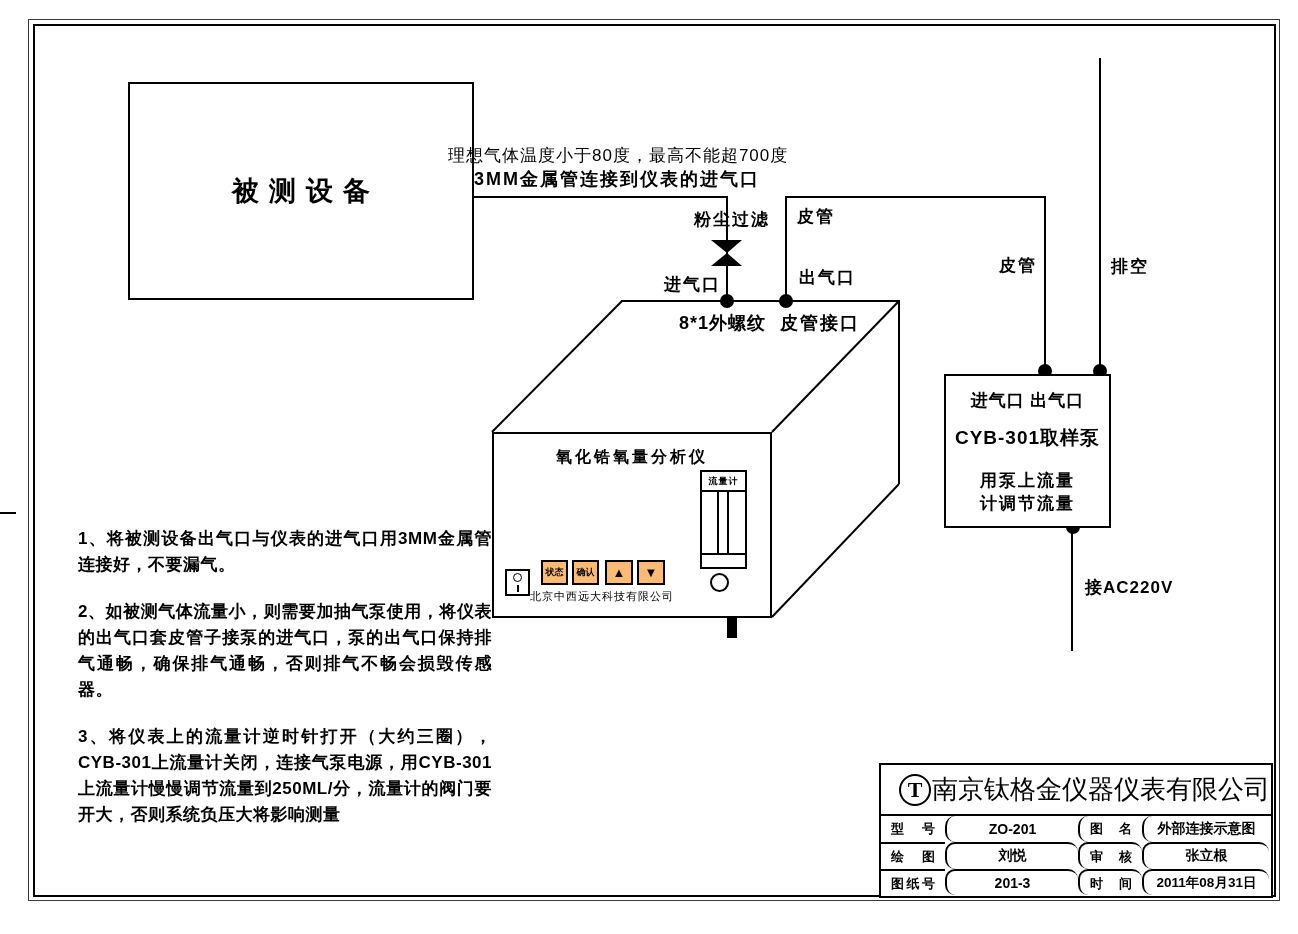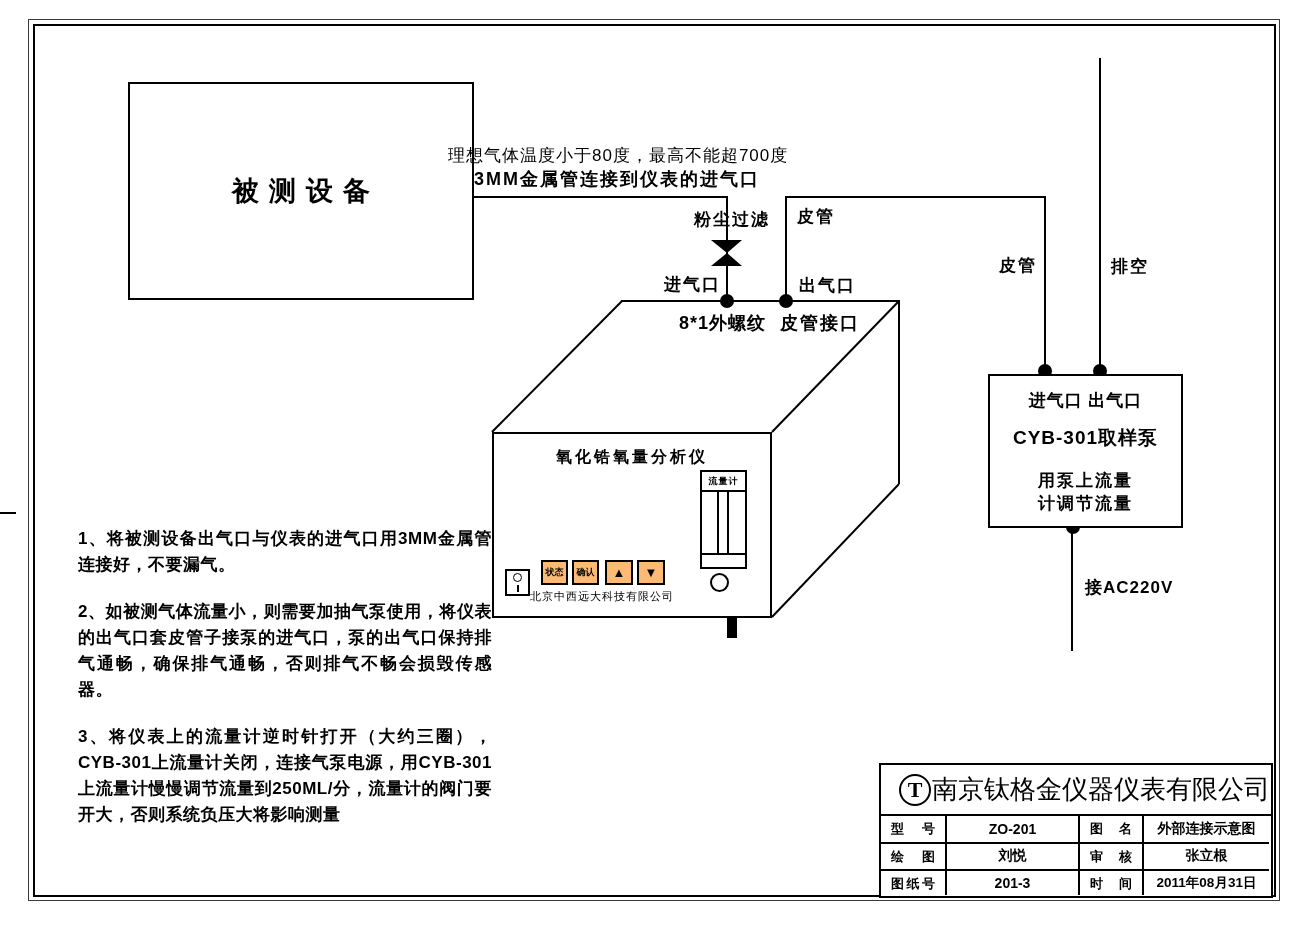--- a/index.html
+++ b/index.html
@@ -29,37 +29,37 @@
   .fm-mid{position:relative;height:63px;border-bottom:2px solid #000;box-sizing:border-box;}
   .fm-mid i{position:absolute;top:0;bottom:0;width:2px;background:#000;}
   .knob{position:absolute;left:216px;top:139px;width:19px;height:19px;border:2px solid #000;border-radius:50%;box-sizing:border-box;}
   .pswitch{position:absolute;left:11px;top:135px;width:25px;height:27px;border:2px solid #000;box-sizing:border-box;display:flex;flex-direction:column;align-items:center;justify-content:space-evenly;}
   .pswitch .o{width:7px;height:7px;border:1.5px solid #000;border-radius:50%;}
   .pswitch .i{width:2px;height:7px;background:#000;}
   .btn{position:absolute;top:126px;height:25px;border:2px solid #000;box-sizing:border-box;display:flex;align-items:center;justify-content:center;font-size:9px;font-weight:bold;background:#fdba74;}
   .btn.tri{font-size:13px;}
   .brand{position:absolute;left:36px;top:155px;font-size:11px;letter-spacing:1px;white-space:nowrap;}
   
-  .pump{left:988px;top:374px;width:195px;height:154px;text-align:center;}
+  .pump{left:944px;top:374px;width:167px;height:154px;text-align:center;}
   .pump .ports{position:absolute;left:0;top:13px;width:100%;font-size:17px;font-weight:bold;letter-spacing:1px;}
   .pump .pname{position:absolute;left:0;top:49px;width:100%;font-size:19px;font-weight:bold;letter-spacing:1px;white-space:nowrap;}
   .pump .pn1{position:absolute;left:0;top:93px;width:100%;font-size:17px;font-weight:bold;letter-spacing:2px;}
   .pump .pn2{position:absolute;left:0;top:116px;width:100%;font-size:17px;font-weight:bold;letter-spacing:2px;}
   
   .instructions{position:absolute;left:78px;top:511px;width:414px;font-size:17px;font-weight:bold;line-height:26px;text-align:justify;text-justify:inter-character;letter-spacing:0.5px;margin-top:15px;}
   .instructions p{margin:0 0 21px 0;}
   
   .tblock{position:absolute;left:879px;top:763px;width:394px;height:135px;border:2px solid #000;box-sizing:border-box;background:#fff;}
   .tb-header{height:51px;border-bottom:2px solid #000;box-sizing:border-box;display:flex;align-items:center;}
   .tb-logo{width:32px;height:32px;border:2px solid #000;border-radius:50%;margin-left:18px;display:flex;align-items:center;justify-content:center;font-family:"Liberation Serif","DejaVu Serif",serif;font-weight:bold;font-size:22px;flex:0 0 auto;box-sizing:border-box;}
   .tb-company{flex:1;text-align:center;font-size:26px;white-space:nowrap;letter-spacing:0px;}
   .tb-grid{display:grid;grid-template-columns:64px 133px 64px 127px;grid-auto-rows:26.3px;}
   .tb-cell{display:flex;align-items:center;justify-content:center;font-size:14px;font-weight:bold;box-sizing:border-box;white-space:nowrap;overflow:hidden;}
   .tb-cell.lab{display:block;font-size:13px;line-height:26px;text-align:justify;text-align-last:justify;text-justify:inter-character;padding:0 10px;}
-  .bl{border-left:2px solid #000;} .bt{border-top:2px solid #000;}
+  .bl{border-left:2px solid #000;border-radius:10px;} .bt{border-top:2px solid #000;}
   .small-date{font-size:13.5px;}
 </style>
 </head>
 <body>
 
 <div id="canvas">
   <div class="frame-outer"></div>
   <div class="frame-inner"></div>
 
   <svg class="overlay" width="1298" height="934">
@@ -91,21 +91,21 @@
   </div>
 
   <div class="lbl" style="left:448px;top:146px;font-weight:normal;font-size:17px;letter-spacing:1px;">理想气体温度小于80度，最高不能超700度</div>
   <div class="lbl" style="left:474px;top:169px;font-size:18px;letter-spacing:2px;">3MM金属管连接到仪表的进气口</div>
 
   <div class="lbl" style="left:694px;top:210px;font-size:17px;letter-spacing:2px;">粉尘过滤</div>
   <div class="lbl" style="left:797px;top:207px;font-size:17px;letter-spacing:2px;">皮管</div>
   <div class="lbl" style="left:999px;top:256px;font-size:17px;letter-spacing:2px;">皮管</div>
   <div class="lbl" style="left:1111px;top:257px;font-size:17px;letter-spacing:2px;">排空</div>
   <div class="lbl" style="left:664px;top:275px;font-size:17px;letter-spacing:2px;">进气口</div>
-  <div class="lbl" style="left:799px;top:276px;font-size:17px;letter-spacing:2px;text-align:right;">出气口</div>
+  <div class="lbl" style="left:799px;top:268px;font-size:17px;letter-spacing:2px;text-align:right;">出气口</div>
   <div class="lbl" style="left:679px;top:313px;font-size:18px;letter-spacing:1px;">8*1外螺纹</div>
   <div class="lbl" style="left:780px;top:313px;font-size:18px;letter-spacing:2px;">皮管接口</div>
   <div class="lbl" style="left:1085px;top:578px;font-size:17px;letter-spacing:1px;">接AC220V</div>
 
   <div class="box analyzer">
     <div class="an-title">氧化锆氧量分析仪</div>
     <div class="flowmeter">
       <div class="fm-head">流量计</div>
       <div class="fm-mid">
         <i style="left:15px;"></i>

